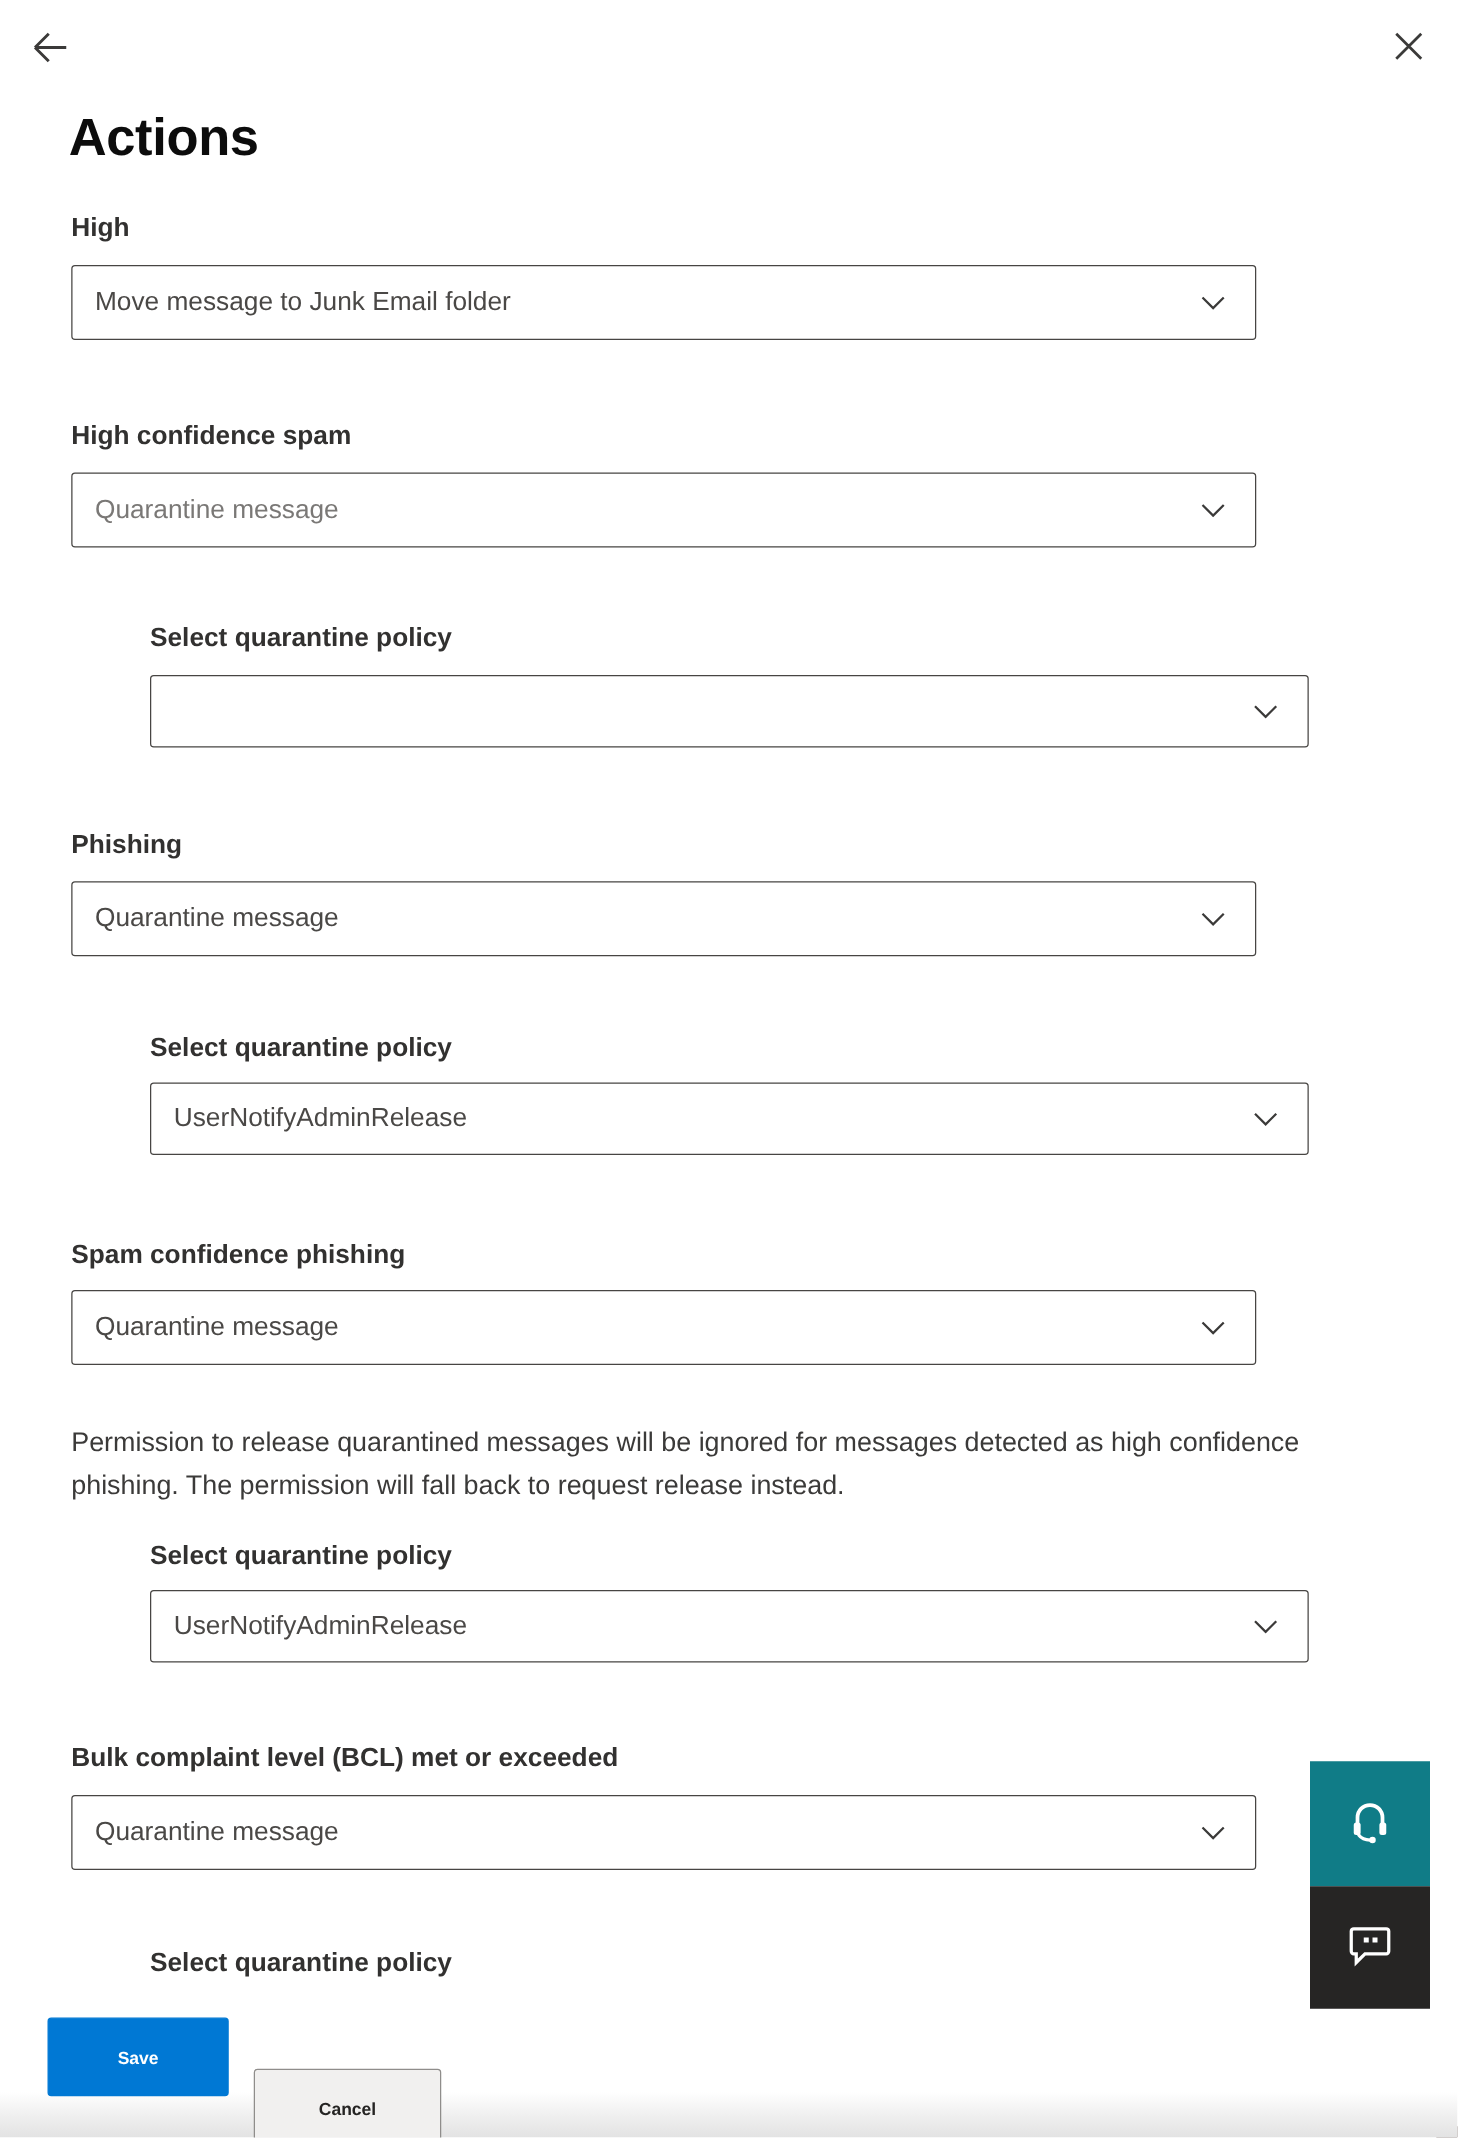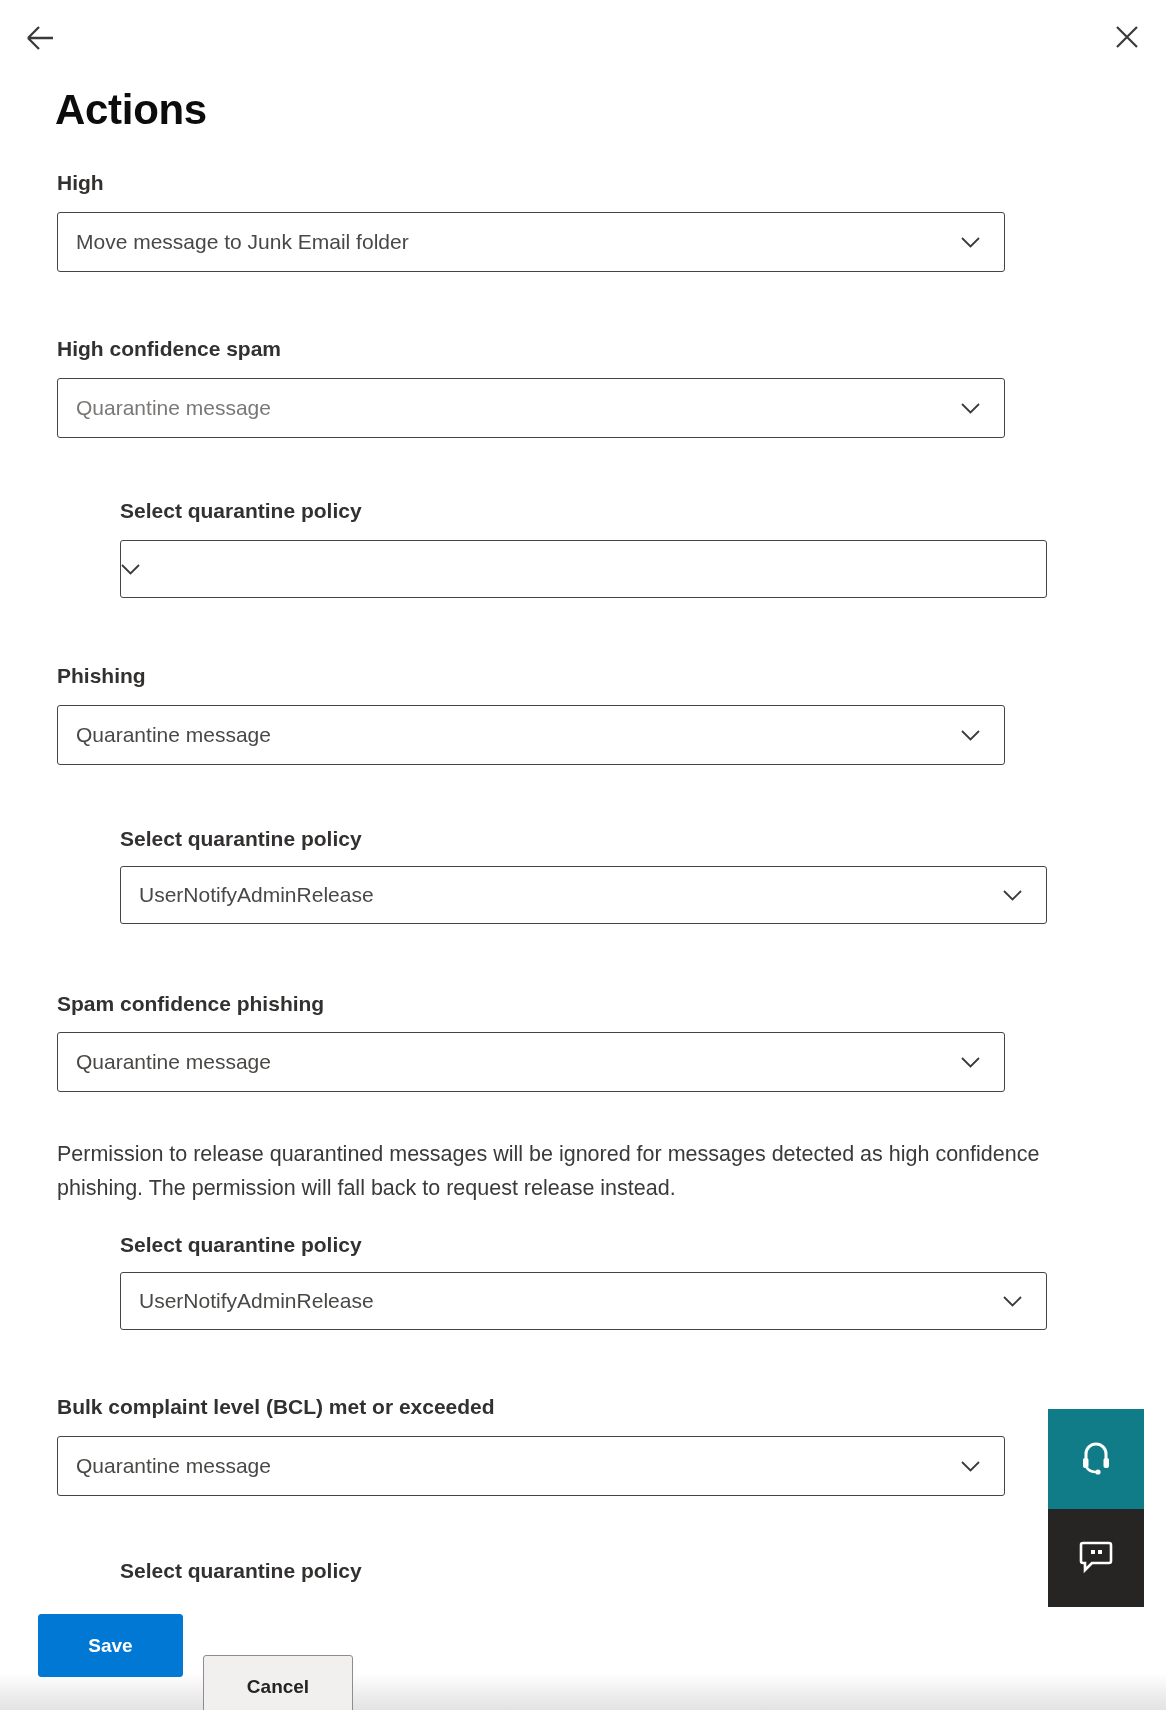--- a/index.html
+++ b/index.html
@@ -16,37 +16,37 @@
   #page-title{
     left:55px;top:86px;font-size:42px;font-weight:700;color:#0c0c0c;
     letter-spacing:-0.3px;
   }
   .field-label{
     font-size:21px;font-weight:600;color:#323130;line-height:30px;white-space:nowrap;
   }
   .dropdown{
     box-sizing:border-box;background:#fff;
     border:1.5px solid #474543;border-radius:3px;
-    display:flex;align-items:center;cursor:pointer;
+    display:flex;align-items:center;cursor:pointer;justify-content:flex-end;
   }
   .dropdown .value{
     font-size:21px;color:#4a4846;padding-left:18px;flex:1;
     white-space:nowrap;overflow:hidden;
   }
   .dropdown .value.muted{color:#7a7876;}
   .dropdown .chev{margin-right:24px;line-height:0;}
   .note{
     font-size:21.5px;line-height:34px;color:#3b3a39;width:990px;
   }
   #footer{
     left:0;top:1588px;width:1166px;height:122px;
     background:linear-gradient(180deg,#ffffff 0%,#ffffff 70%,#ededed 88%,#e3e3e3 100%);
   }
   .btn{
-    box-sizing:border-box;font-family:inherit;font-size:19px;font-weight:600;
+    box-sizing:border-box;font-family:inherit;font-size:14px;font-weight:600;
     border-radius:3px;cursor:pointer;
   }
   #save-btn{
     left:38px;top:26px;width:145px;height:63px;position:absolute;
     background:#0078d4;border:1px solid #0078d4;color:#ffffff;
   }
   #cancel-btn{
     left:203px;top:26px;width:150px;height:63px;position:absolute;
     background:#f1f0ef;border:1px solid #8f8d8b;color:#252423;margin-top:41px;
   }

